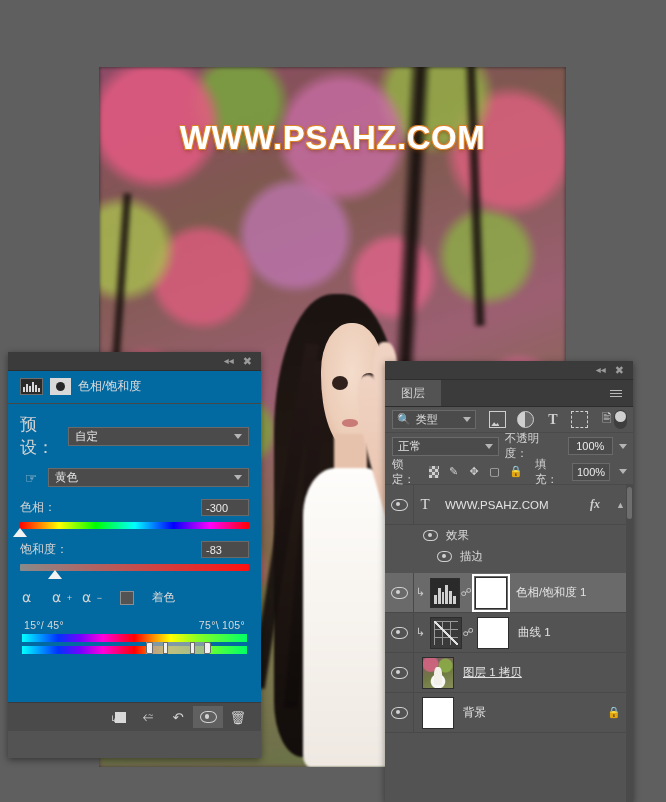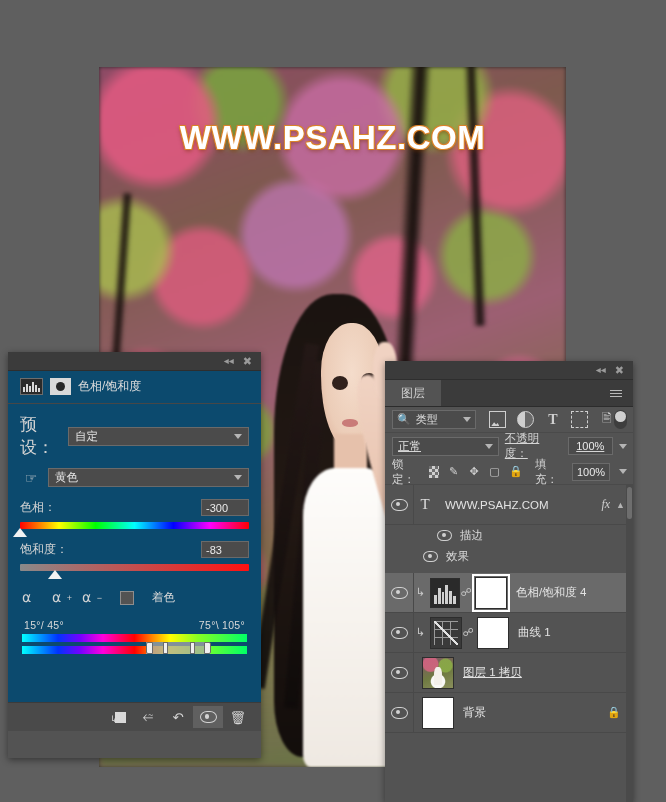--- a/index.html
+++ b/index.html
@@ -196,21 +196,21 @@
   }
 
   
   #properties-panel {
     left: 8px;
     top: 352px;
     width: 253px;
     height: 406px;
   }
   #properties-panel .panel-body {
-    background: #0c4a6e;
+    background: #0369a1;
     height: calc(100% - 46px);
     position: relative;
   }
   .prop-title-row {
     display: flex;
     align-items: center;
     gap: 7px;
     padding: 7px 10px 8px 12px;
     border-bottom: 1px solid #474747;
   }
@@ -449,21 +449,20 @@
     content:''; position:absolute; left:1px; top:1px;
     width: 11px; height: 11px; border-radius: 50%;
     background: #d0d0d0;
   }
 
   .blend-row {
     display: flex; align-items: center;
     height: 26px;
     padding: 0 6px 0 7px;
     gap: 6px;
-    text-decoration: underline;
   }
   .blend-select {
     width: 108px; height: 19px;
     background: #4b4b4b; border: 1px solid #6a6a6a;
     display: flex; align-items: center; padding: 0 5px;
     font-size: 11.5px; color: #e2e2e2; box-sizing: border-box;
   }
   .op-label { font-size: 11.5px; color: #d5d5d5; }
   .op-field {
     width: 46px; height: 18px;
@@ -597,26 +596,27 @@
     white-space: nowrap;
   }
   .layer-name.underlined { text-decoration: underline; }
   .t-icon {
     width: 22px; text-align: center;
     font-family: "Liberation Serif", serif;
     font-size: 15px; color: #dedede;
   }
   .fx-badge {
     margin-left: auto;
-    display: flex; align-items: center; gap: 6px;
+    display: flex; align-items: center; gap: 16px;
     padding-right: 8px;
     font-family: "Liberation Serif", serif;
     font-style: italic;
     font-size: 12px;
     color: #cfcfcf;
+    font-weight: bold;
   }
   .fx-caret { font-style: normal; font-size: 9px; color: #b5b5b5; }
   .lock-badge { margin-left: auto; padding-right: 12px; color: #c9c9c9; font-size: 11px; }
 
   .effect-row {
     display: flex; align-items: center;
     height: 21px;
     padding-left: 28px;
     border-bottom: 0;
   }
@@ -852,45 +852,45 @@
             <span class="eye"></span>
           </span>
         <span class="t-icon">T</span>
         <span class="layer-name">WWW.PSAHZ.COM</span>
         <span class="fx-badge">
           <span>fx</span>
           <span class="fx-caret">▲</span>
         </span>
       </div>
 
+      <div class="effect-row">
+        <span class="effect-eye"></span>
+        <span class="effect-label">效果</span>
+      </div>
       <div class="effect-row sub">
         <span class="effect-eye deep"></span>
         <span class="effect-label">描边</span>
-      </div>
-      <div class="effect-row">
-        <span class="effect-eye"></span>
-        <span class="effect-label">效果</span>
       </div>
 
       <div class="layer-row selected" style="margin-top:6px">
         <span class="eye-cell">
             <span class="eye"></span>
           </span>
         <span class="clip-arrow">↳</span>
         <span class="thumb-box thumb-adj-hs">
             <i></i>
             <i></i>
             <i></i>
             <i></i>
             <i></i>
             <i></i>
           </span>
         <span class="link-icon">☍</span>
         <span class="thumb-box mask-sel"></span>
-        <span class="layer-name">色相/饱和度 4</span>
+        <span class="layer-name">色相/饱和度 1</span>
       </div>
 
       <div class="layer-row">
         <span class="eye-cell">
             <span class="eye"></span>
           </span>
         <span class="clip-arrow">↳</span>
         <span class="thumb-box thumb-adj-curve"></span>
         <span class="link-icon">☍</span>
         <span class="thumb-box"></span>

